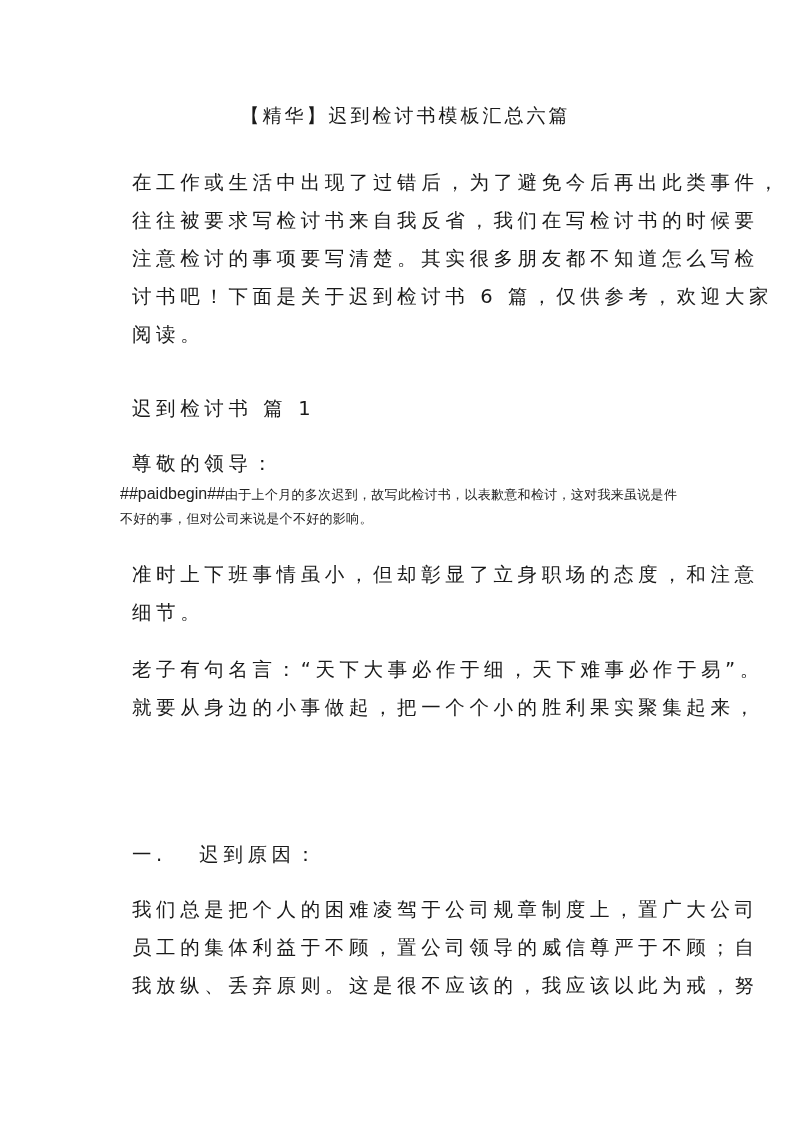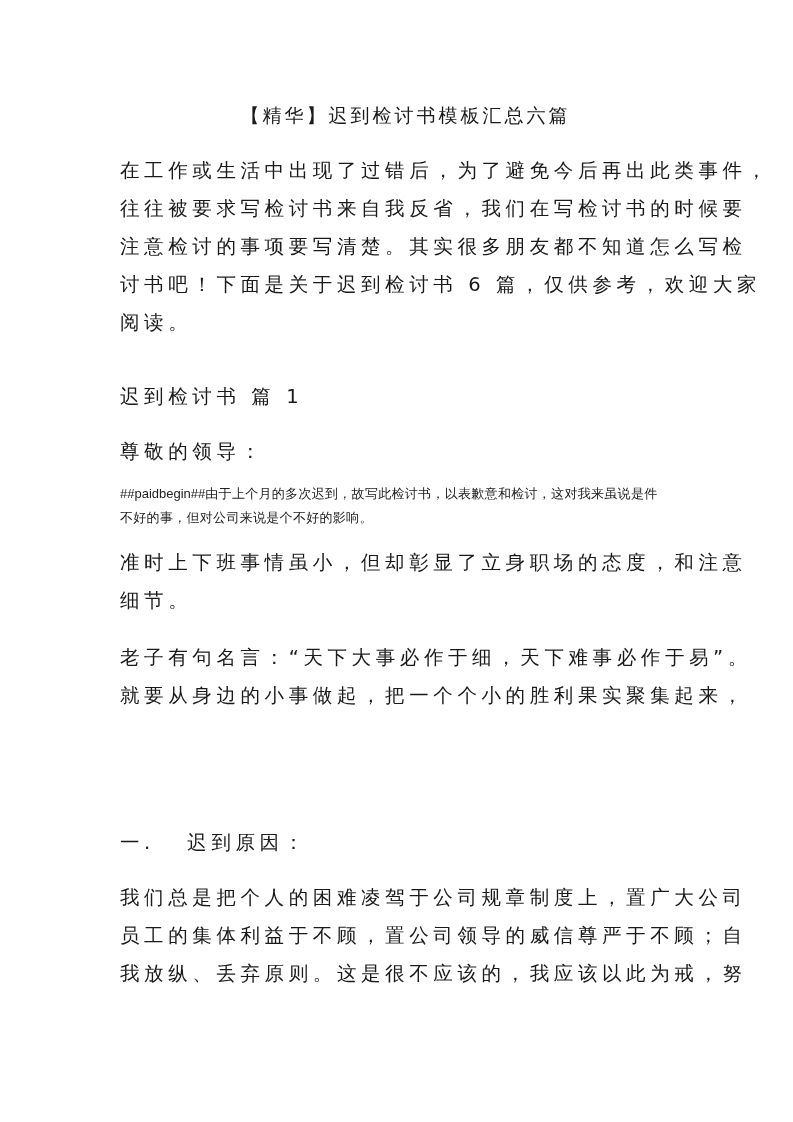--- a/index.html
+++ b/index.html
@@ -32,21 +32,21 @@
       letter-spacing: 3px;
       font-weight: normal;
       margin: 0;
       padding-left: 18px;
       box-sizing: border-box;
     }
     .para {
       position: absolute;
       left: 120px;
       width: 560px;
-      margin: 0;
+      margin: 12px;
       font-size: 19.5px;
       line-height: 38px;
       letter-spacing: 4.6px;
       white-space: normal;
     }
     .line {
       display: block;
       white-space: nowrap;
     }
     .small-para {
@@ -55,21 +55,21 @@
       width: 560px;
       margin: 0;
       font-family: "DejaVu Serif", "Liberation Serif", serif;
       font-size: 13px;
       line-height: 24px;
       letter-spacing: 0.3px;
       color: #222;
     }
     .marker {
       font-family: "Liberation Sans", sans-serif;
-      font-size: 13px;
+      font-size: 16px;
       letter-spacing: 0;
     }
   </style>
 </head>
 <body>
 
 <div class="page">
 
   <h1 class="title">【精华】迟到检讨书模板汇总六篇</h1>
 

